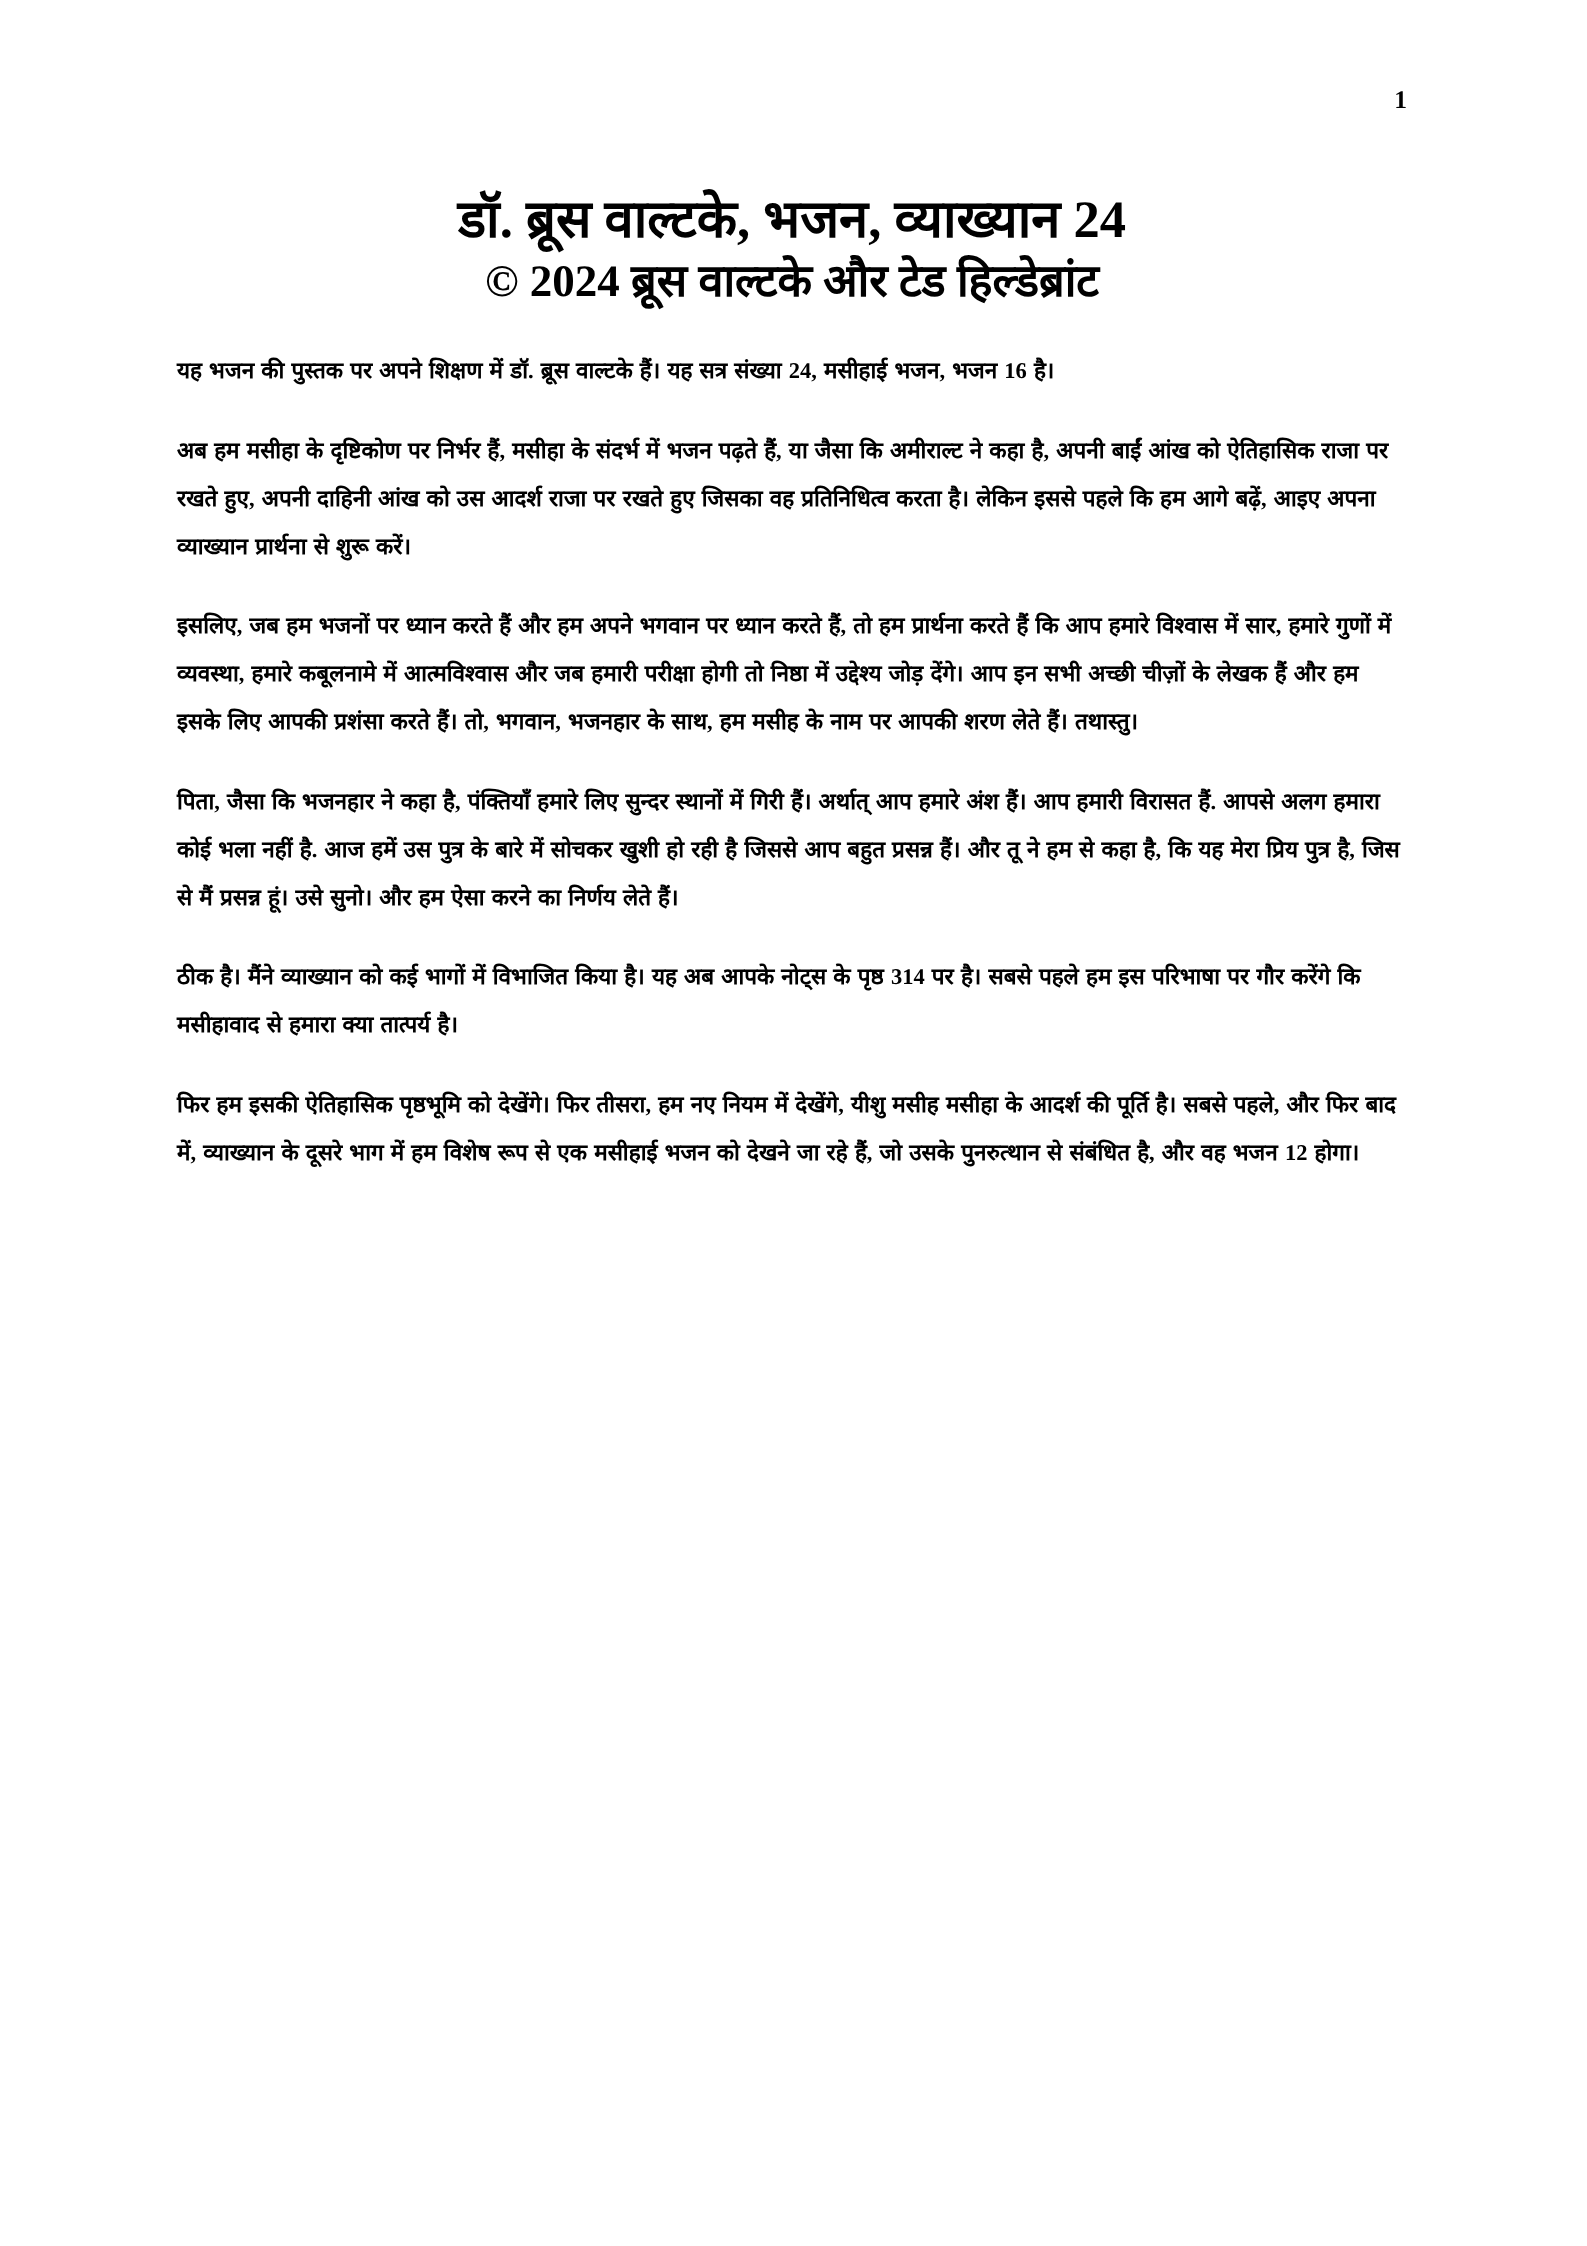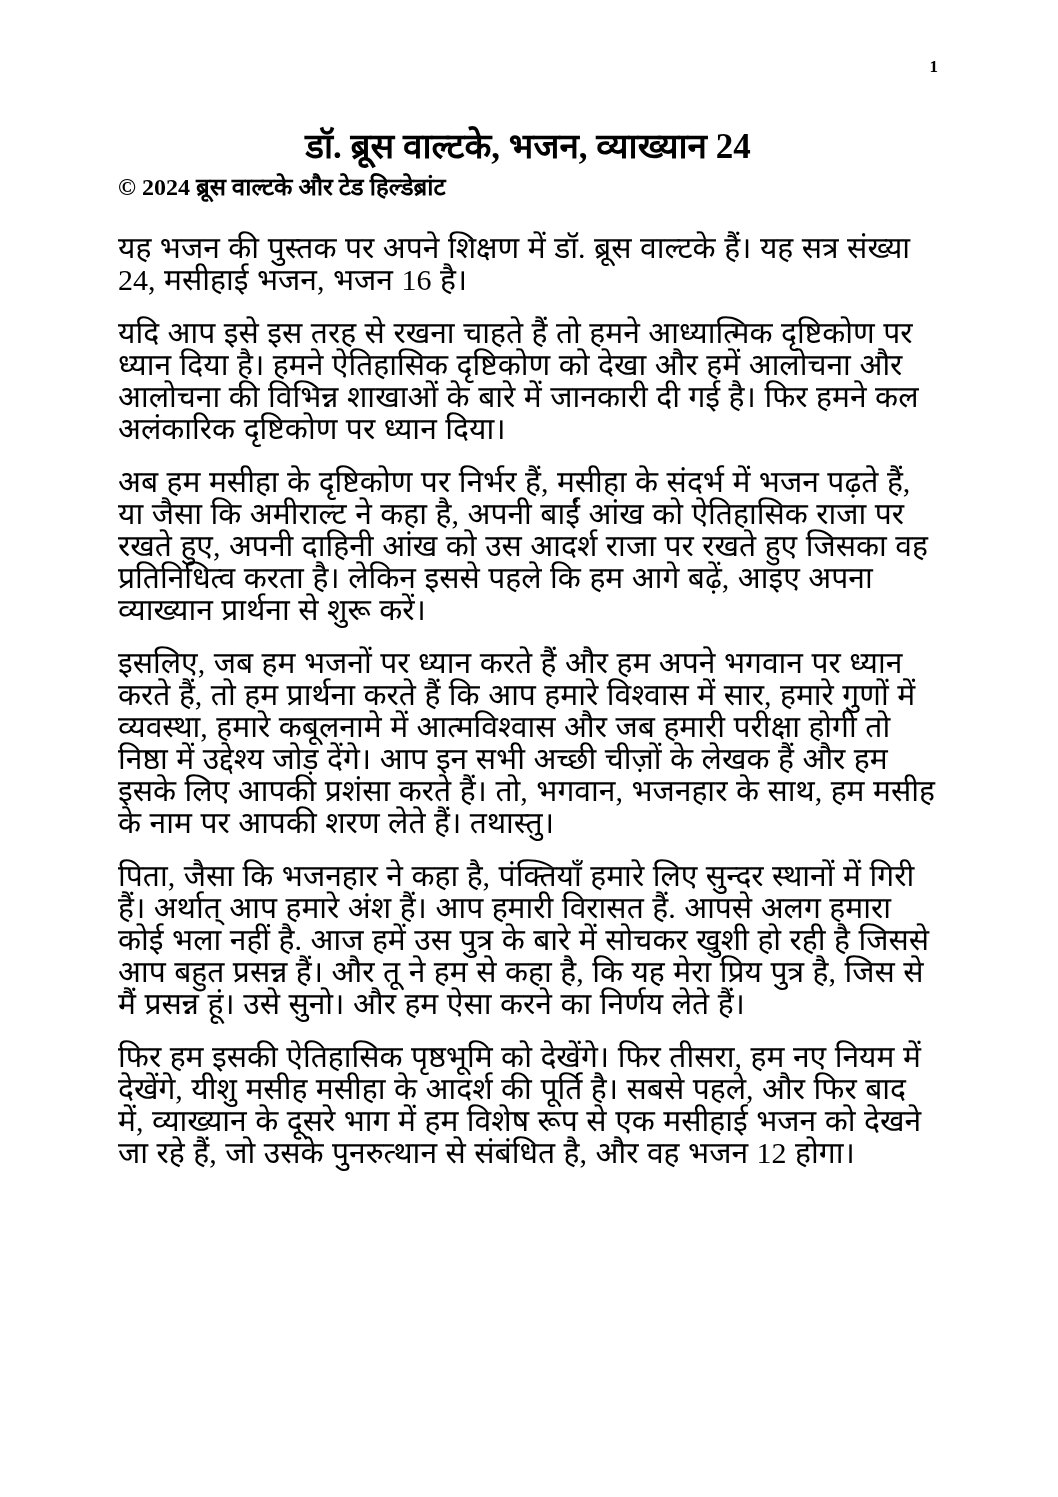--- a/index.html
+++ b/index.html
@@ -31,49 +31,50 @@
   }
   .doc-title {
     margin: 46px 0 0 0;
     text-align: center;
     font-size: 35px;
     font-weight: 700;
     line-height: 44px;
   }
   .copyright {
     margin: 2px 0 0 0;
-    font-size: 24px;
+    text-align: center;
+    font-size: 30px;
     font-weight: 700;
     line-height: 33px;
   }
   .content {
     margin-top: 28px;
   }
   .content p {
     margin: 0 0 21px 0;
-    font-size: 30px;
-    font-weight: 400;
+    font-size: 15px;
+    font-weight: 700;
     line-height: 32px;
     text-align: left;
     word-spacing: 1px;
   }
 </style>
 </head>
 <body>
 
 <div class="page">
 
   <div class="page-number">1</div>
 
   <h1 class="doc-title">डॉ. ब्रूस वाल्टके, भजन, व्याख्यान 24</h1>
 
   <div class="copyright">© 2024 ब्रूस वाल्टके और टेड हिल्डेब्रांट</div>
 
   <div class="content">
     <p>यह भजन की पुस्तक पर अपने शिक्षण में डॉ. ब्रूस वाल्टके हैं। यह सत्र संख्या 24, मसीहाई भजन, भजन 16 है।</p>
-    <p>यदि आप इसे इस तरह से रखना चाहते हैं तो हमने आध्यात्मिक दृष्टिकोण पर ध्यान दिया है। हमने ऐतिहासिक दृष्टिकोण को देखा और हमें आलोचना और आलोचना की विभिन्न शाखाओं के बारे में जानकारी दी गई है। फिर हमने कल अलंकारिक दृष्टिकोण पर ध्यान दिया।</p>
     <p>अब हम मसीहा के दृष्टिकोण पर निर्भर हैं, मसीहा के संदर्भ में भजन पढ़ते हैं, या जैसा कि अमीराल्ट ने कहा है, अपनी बाईं आंख को ऐतिहासिक राजा पर रखते हुए, अपनी दाहिनी आंख को उस आदर्श राजा पर रखते हुए जिसका वह प्रतिनिधित्व करता है। लेकिन इससे पहले कि हम आगे बढ़ें, आइए अपना व्याख्यान प्रार्थना से शुरू करें।</p>
     <p>इसलिए, जब हम भजनों पर ध्यान करते हैं और हम अपने भगवान पर ध्यान करते हैं, तो हम प्रार्थना करते हैं कि आप हमारे विश्वास में सार, हमारे गुणों में व्यवस्था, हमारे कबूलनामे में आत्मविश्वास और जब हमारी परीक्षा होगी तो निष्ठा में उद्देश्य जोड़ देंगे। आप इन सभी अच्छी चीज़ों के लेखक हैं और हम इसके लिए आपकी प्रशंसा करते हैं। तो, भगवान, भजनहार के साथ, हम मसीह के नाम पर आपकी शरण लेते हैं। तथास्तु।</p>
     <p>पिता, जैसा कि भजनहार ने कहा है, पंक्तियाँ हमारे लिए सुन्दर स्थानों में गिरी हैं। अर्थात् आप हमारे अंश हैं। आप हमारी विरासत हैं. आपसे अलग हमारा कोई भला नहीं है. आज हमें उस पुत्र के बारे में सोचकर खुशी हो रही है जिससे आप बहुत प्रसन्न हैं। और तू ने हम से कहा है, कि यह मेरा प्रिय पुत्र है, जिस से मैं प्रसन्न हूं। उसे सुनो। और हम ऐसा करने का निर्णय लेते हैं।</p>
+    <p>ठीक है। मैंने व्याख्यान को कई भागों में विभाजित किया है। यह अब आपके नोट्स के पृष्ठ 314 पर है। सबसे पहले हम इस परिभाषा पर गौर करेंगे कि मसीहावाद से हमारा क्या तात्पर्य है।</p>
     <p>फिर हम इसकी ऐतिहासिक पृष्ठभूमि को देखेंगे। फिर तीसरा, हम नए नियम में देखेंगे, यीशु मसीह मसीहा के आदर्श की पूर्ति है। सबसे पहले, और फिर बाद में, व्याख्यान के दूसरे भाग में हम विशेष रूप से एक मसीहाई भजन को देखने जा रहे हैं, जो उसके पुनरुत्थान से संबंधित है, और वह भजन 12 होगा।</p>
   </div>
 
 </div>
 
 </body></html>

